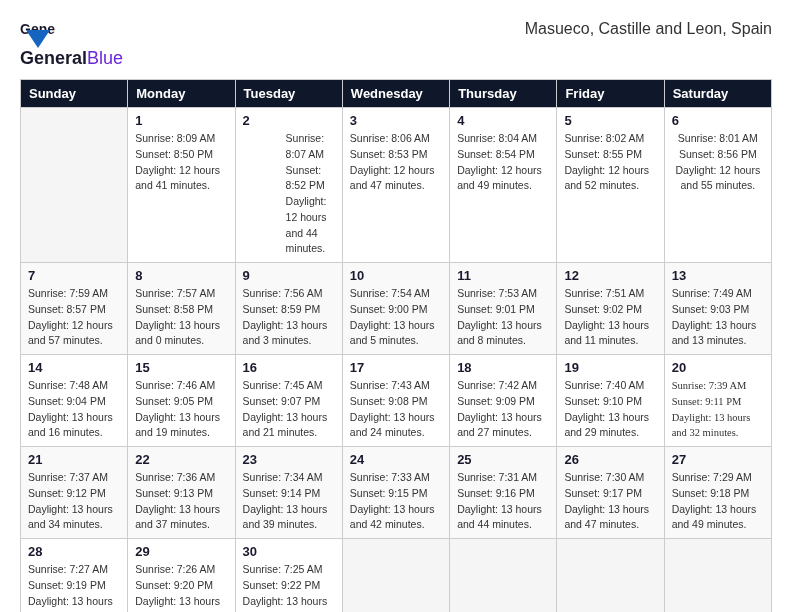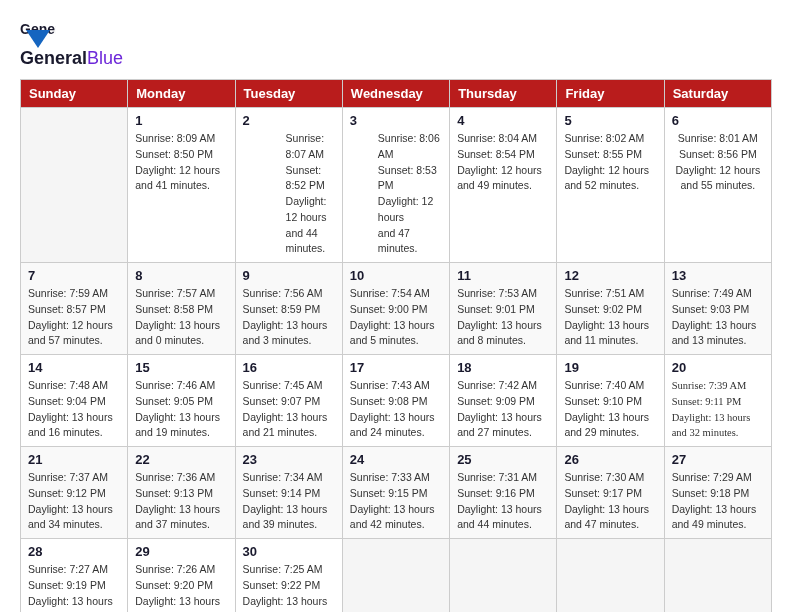--- a/index.html
+++ b/index.html
@@ -37,21 +37,21 @@
     .location {
       font-size: 16px;
       color: #333;
     }
     .calendar {
       width: 100%;
       border-collapse: collapse;
       font-size: 11px;
     }
     .calendar th {
-      background-color: #b91c1c;
+      background-color: #0f172a;
       color: #fff;
       padding: 6px 8px;
       text-align: left;
       font-size: 13px;
       border: 1px solid #ccc;
     }
     .calendar td {
       border: 1px solid #ccc;
       padding: 5px 7px;
       vertical-align: top;
@@ -87,20 +87,21 @@
         <text x="0" y="14" font-size="14" font-weight="bold" fill="#1a1a2e">General</text>
         <polygon points="18,28 30,10 6,10" fill="#1565c0"></polygon>
       </svg>
     </div>
     <div style="display:flex;align-items:baseline;gap:0;">
       <span style="font-size:18px;font-weight:bold;color:#1a1a2e;">General</span>
       <span style="font-size:18px;font-weight:normal;color:#6d28d9;">Blue</span>
     </div>
   </div>
   <div class="title-area">
+    <div class="location">Masueco, Castille and Leon, Spain</div>
   </div>
 </div>
 
 <table class="calendar">
   <thead>
     <tr id="header-row">
         <th>Sunday</th>
         <th>Monday</th>
         <th>Tuesday</th>
         <th>Wednesday</th>
@@ -121,21 +122,21 @@
         </td>
         <td>
           <div class="day-number">2</div>
           <div class="day-info" style="white-space: pre-line; margin-left: 43px;">Sunrise: 8:07 AM
 Sunset: 8:52 PM
 Daylight: 12 hours
 and 44 minutes.</div>
         </td>
         <td>
           <div class="day-number">3</div>
-          <div class="day-info" style="white-space: pre-line; margin-left: 28px;">Sunrise: 8:06 AM
+          <div class="day-info" style="white-space: pre-line;">Sunrise: 8:06 AM
 Sunset: 8:53 PM
 Daylight: 12 hours
 and 47 minutes.</div>
         </td>
         <td>
           <div class="day-number">4</div>
           <div class="day-info" style="white-space: pre-line;">Sunrise: 8:04 AM
 Sunset: 8:54 PM
 Daylight: 12 hours
 and 49 minutes.</div>

